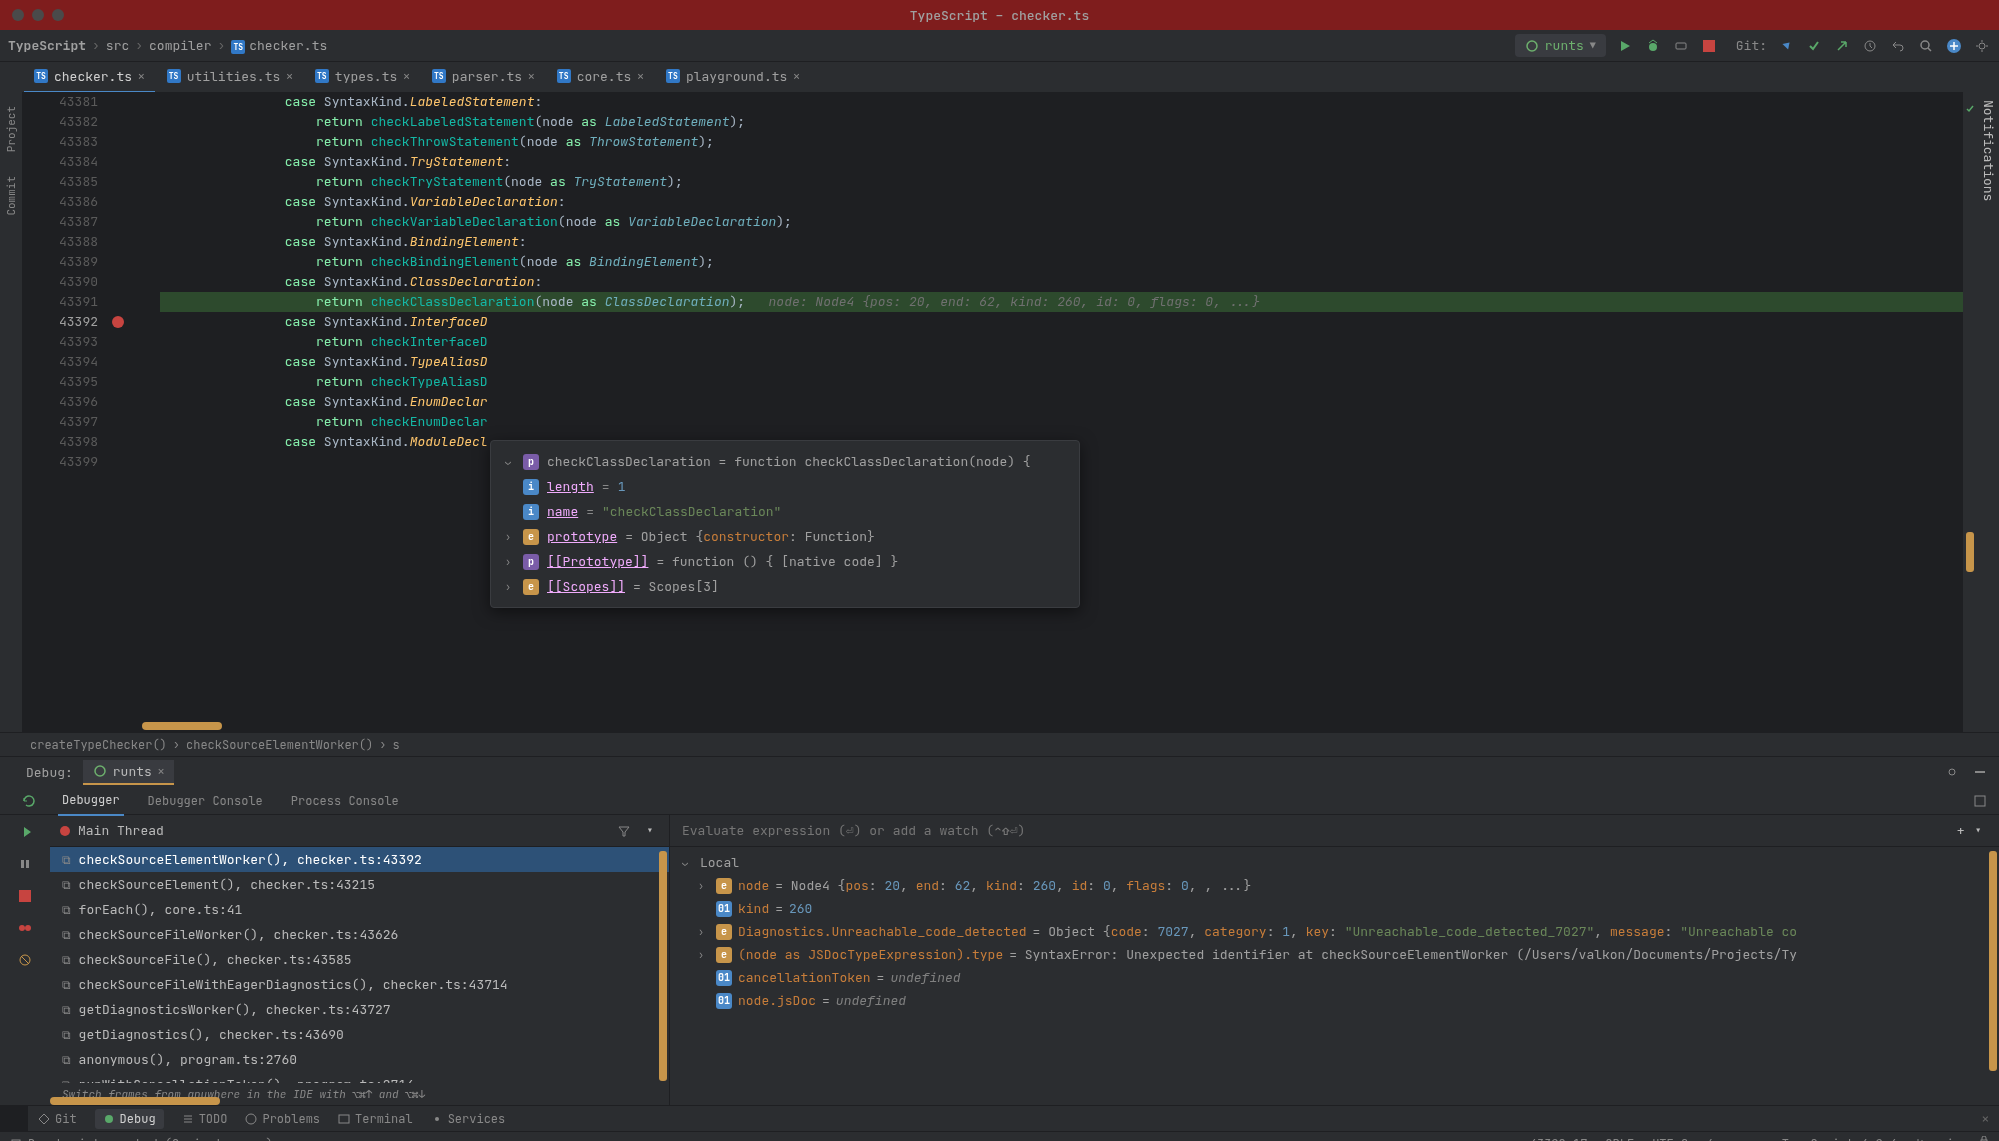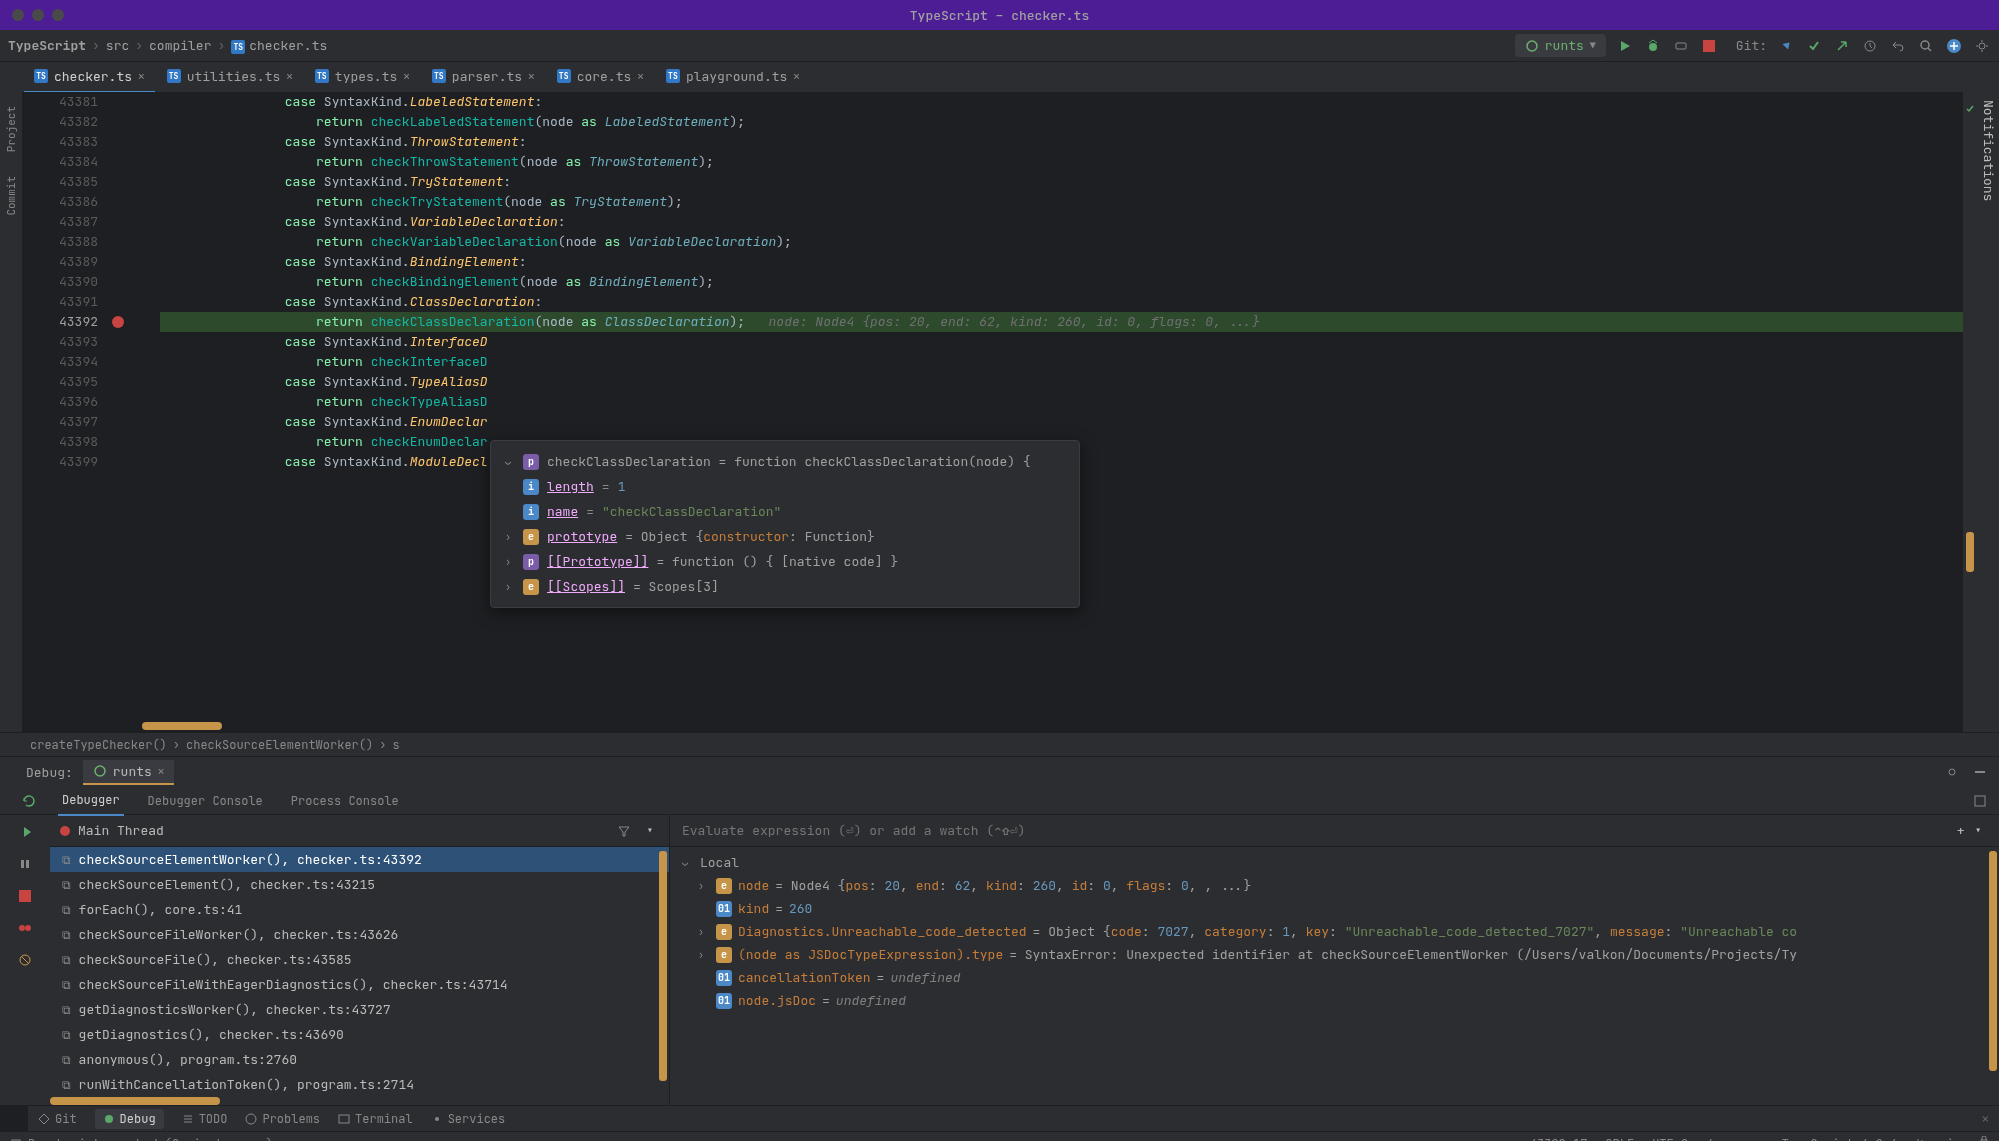--- a/index.html
+++ b/index.html
@@ -1,17 +1,17 @@
 <!DOCTYPE html>
 <html><head>
 <meta charset="utf-8">
 <style>
 * { margin:0; padding:0; box-sizing:border-box; font-family:"JetBrains Mono","SF Mono",Consolas,monospace; }
 body { background:#1e1f22; color:#bababa; font-size:13px; overflow:hidden; width:1999px; height:1141px; position:relative; }
-.titlebar { height:30px; display:flex; align-items:center; justify-content:center; background:#4c1d95; position:relative; }
+.titlebar { height:30px; display:flex; align-items:center; justify-content:center; background:#7f1d1d; position:relative; }
 .traffic { position:absolute; left:12px; display:flex; gap:8px; }
 .traffic span { width:12px; height:12px; border-radius:50%; background:#4a4a4a; }
 .title-text { color:#a0a0a0; font-size:13px; font-weight:500; }
 .navbar { height:32px; background:#2b2d30; display:flex; align-items:center; padding:0 8px; border-bottom:1px solid #1e1f22; }
 .breadcrumb { display:flex; align-items:flex-end; gap:4px; font-size:13px; }
 .breadcrumb .sep { color:#666; margin:0 2px; }
 .breadcrumb .seg { color:#a0a0a0; }
 .breadcrumb .seg.bold { font-weight:600; }
 .nav-right { margin-left:auto; display:flex; align-items:center; gap:10px; }
 .run-config { background:#393b40; padding:3px 10px; border-radius:4px; display:flex; align-items:center; gap:6px; color:#6db06d; }
@@ -250,21 +250,20 @@
         <div class="ln">43397</div>
         <div class="ln">43398</div>
         <div class="ln">43399</div>
       </div>
     <div class="bp-col">
         <div class="bp" style="top:224px"></div>
       </div>
     <div class="code" id="code">
         <div class="code-line">                <span class="kw">case</span> <span class="txt">SyntaxKind</span><span class="op">.</span><span class="prop">LabeledStatement</span><span class="op">:</span></div>
         <div class="code-line">                    <span class="kw">return</span> <span class="fn">checkLabeledStatement</span><span class="op">(</span><span class="txt">node</span> <span class="kw">as</span> <span class="cls">LabeledStatement</span><span class="op">);</span></div>
-        <div class="code-line">                <span class="kw">case</span> <span class="txt">SyntaxKind</span><span class="op">.</span><span class="prop">ThrowStatement</span><span class="op">:</span></div>
         <div class="code-line">                    <span class="kw">return</span> <span class="fn">checkThrowStatement</span><span class="op">(</span><span class="txt">node</span> <span class="kw">as</span> <span class="cls">ThrowStatement</span><span class="op">);</span></div>
         <div class="code-line">                <span class="kw">case</span> <span class="txt">SyntaxKind</span><span class="op">.</span><span class="prop">TryStatement</span><span class="op">:</span></div>
         <div class="code-line">                    <span class="kw">return</span> <span class="fn">checkTryStatement</span><span class="op">(</span><span class="txt">node</span> <span class="kw">as</span> <span class="cls">TryStatement</span><span class="op">);</span></div>
         <div class="code-line">                <span class="kw">case</span> <span class="txt">SyntaxKind</span><span class="op">.</span><span class="prop">VariableDeclaration</span><span class="op">:</span></div>
         <div class="code-line">                    <span class="kw">return</span> <span class="fn">checkVariableDeclaration</span><span class="op">(</span><span class="txt">node</span> <span class="kw">as</span> <span class="cls">VariableDeclaration</span><span class="op">);</span></div>
         <div class="code-line">                <span class="kw">case</span> <span class="txt">SyntaxKind</span><span class="op">.</span><span class="prop">BindingElement</span><span class="op">:</span></div>
         <div class="code-line">                    <span class="kw">return</span> <span class="fn">checkBindingElement</span><span class="op">(</span><span class="txt">node</span> <span class="kw">as</span> <span class="cls">BindingElement</span><span class="op">);</span></div>
         <div class="code-line">                <span class="kw">case</span> <span class="txt">SyntaxKind</span><span class="op">.</span><span class="prop">ClassDeclaration</span><span class="op">:</span></div>
         <div class="code-line exec">                    <span class="kw">return</span> <span class="fn">checkClassDeclaration</span><span class="op">(</span><span class="txt">node</span> <span class="kw">as</span> <span class="cls">ClassDeclaration</span><span class="op">);</span>   <span class="inline-hint">node: Node4 {pos: 20, end: 62, kind: 260, id: 0, flags: 0, ...}</span></div>
         <div class="code-line">                <span class="kw">case</span> <span class="txt">SyntaxKind</span><span class="op">.</span><span class="prop">InterfaceD</span></div>
@@ -458,20 +457,21 @@
           </div>
           <div class="frame">
             <span class="frame-icon">⧉</span>
             <span>anonymous(), program.ts:2760</span>
           </div>
           <div class="frame">
             <span class="frame-icon">⧉</span>
             <span>runWithCancellationToken(), program.ts:2714</span>
           </div>
         </div>
+      <div class="frame-hint">Switch frames from anywhere in the IDE with ⌥⌘↑ and ⌥⌘↓</div>
       <div class="scrollbar-h" style="left:0;bottom:0;width:170px;right:auto"></div>
       <div style="position:absolute;right:2px;top:36px;width:8px;height:230px;background:#c7954a;border-radius:3px"></div>
     </div>
     <div class="vars">
       <div class="vars-header">
         <input class="eval-input" placeholder="Evaluate expression (⏎) or add a watch (⌃⇧⏎)" style="">
         <span class="icon-btn" style="margin-left:auto">+</span>
         <span class="icon-btn">▾</span>
       </div>
       <div class="vars-list" id="vars-list">

